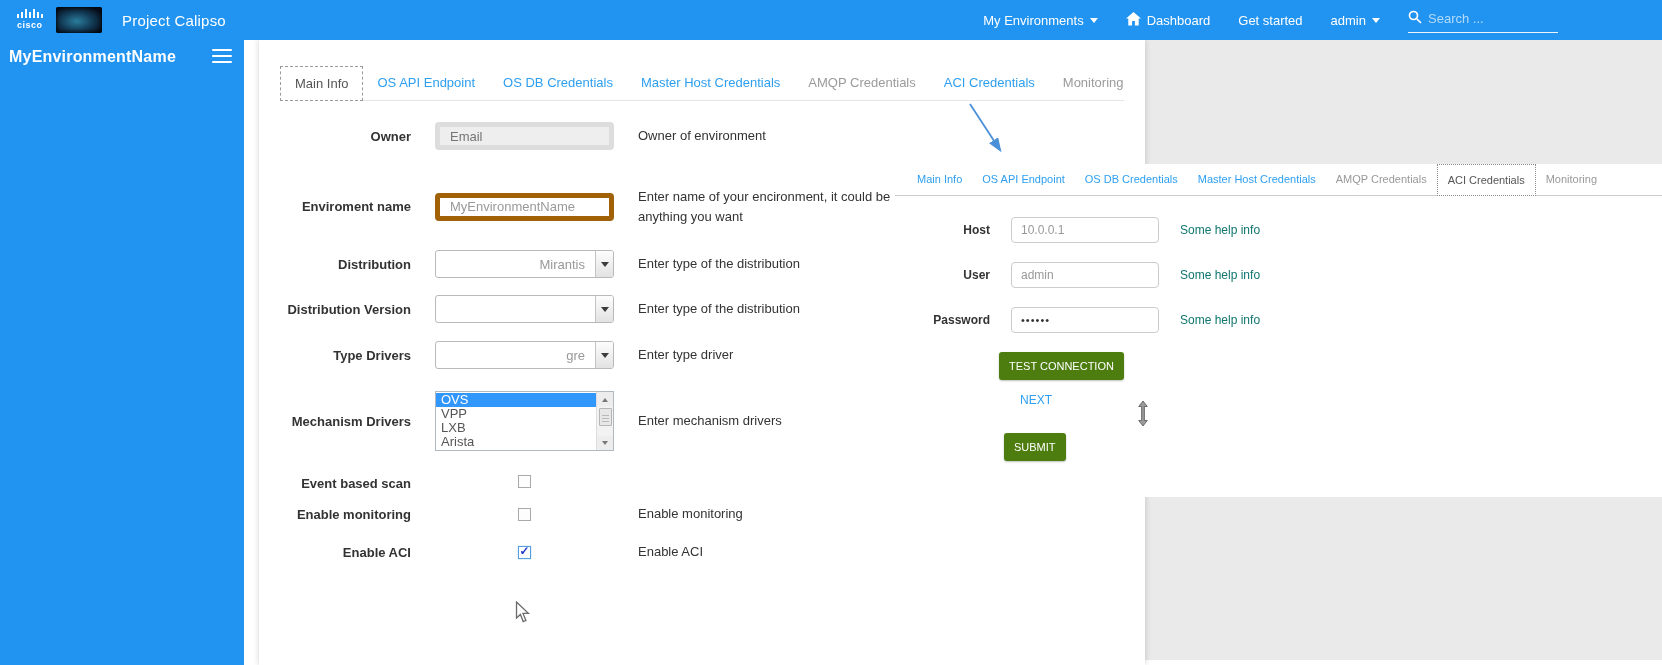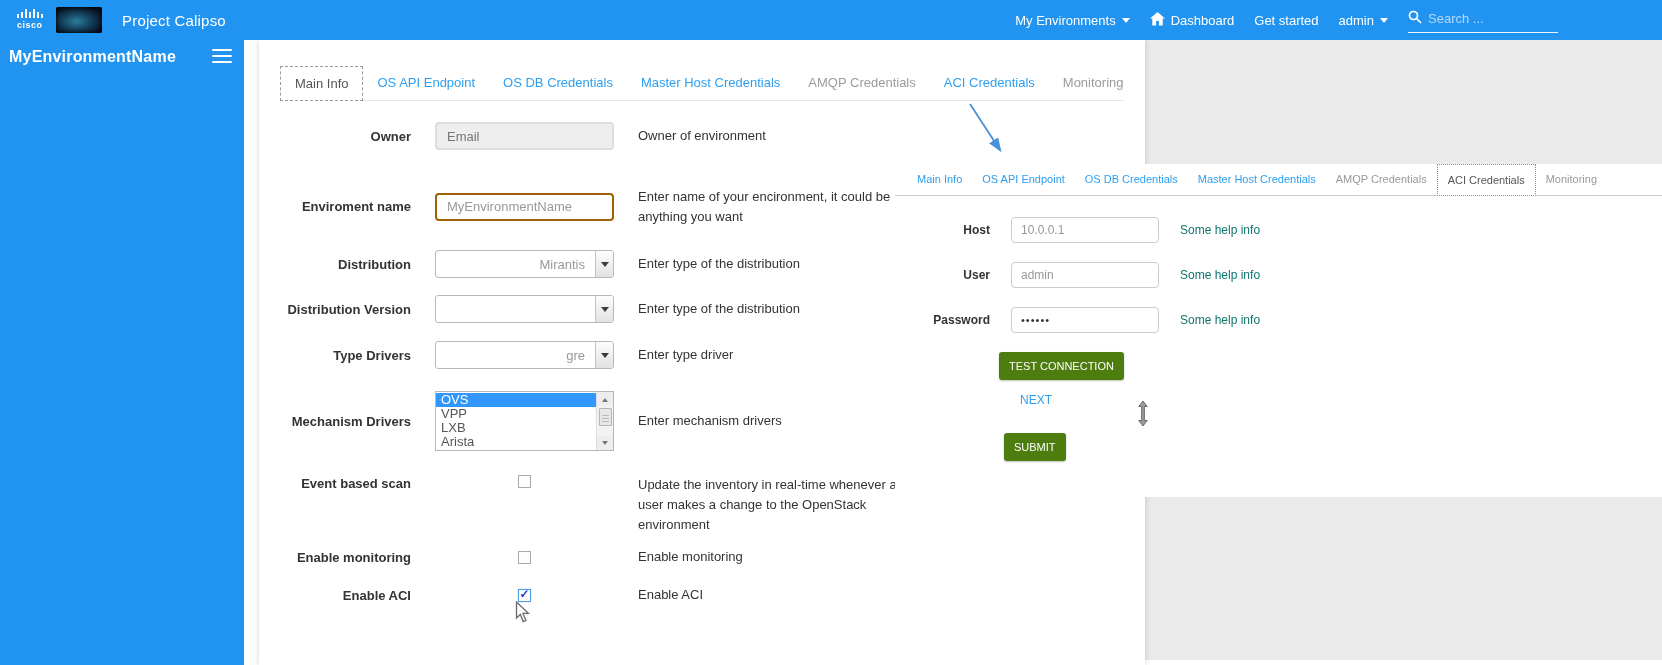--- a/index.html
+++ b/index.html
@@ -14,21 +14,21 @@
     background:#2193f0; display:flex; align-items:center; z-index:10;
     padding:0 104px 0 16px;
   }
   .brand-left { display:flex; align-items:center; gap:6px; }
   .calipso-img {
     width:46px; height:26px; border-radius:2px;
     background:radial-gradient(ellipse at 45% 55%, #2a7d9c 0%, #123a55 45%, #070d1a 80%);
     box-shadow:inset 0 0 4px #000;
   }
   .brand-title { color:#fff; font-size:15px; margin-left:14px; letter-spacing:.2px; }
-  .header-right { margin-left:auto; display:flex; align-items:center; gap:20px; }
+  .header-right { margin-left:auto; display:flex; align-items:center; gap:28px; }
   .nav-item { color:#fff; font-size:13px; display:flex; align-items:center; gap:6px; cursor:pointer; white-space:nowrap; }
   .caret { width:0; height:0; border:4px solid transparent; border-top:5px solid #fff; margin-top:4px; }
   .searchbox {
     display:flex; align-items:center; gap:6px; width:150px; height:26px;
     border-bottom:1px solid rgba(255,255,255,.9); padding-bottom:2px;
   }
   .searchbox input {
     background:transparent; border:none; outline:none; color:#fff;
     font-size:13px; width:118px; font-family:"Liberation Sans",sans-serif;
   }
@@ -56,21 +56,21 @@
   
   .form { margin:21px 21px 0 21px; }
   .frow {
     display:grid; grid-template-columns:131px 179px 262px;
     column-gap:24px; align-items:center;
   }
   .frow.top { align-items:start; }
   .flabel { font-size:13px; font-weight:bold; color:#333; text-align:right; line-height:17px; }
   .fhelp  { font-size:13px; color:#333; line-height:20px; }
   .tinput {
-    width:100%; height:28px; border:2px solid #a16207; border-radius:4px;
+    width:100%; height:28px; border:5px solid #a16207; border-radius:4px;
     padding:0 10px; font-size:13px; color:#999; font-family:"Liberation Sans",sans-serif; outline:none; background:#fff;
   }
   .tinput:disabled { background:#eee; color:#aaa; border-color:#ddd; }
   .selectbox { height:28px; border:1px solid #b9b9b9; border-radius:3px; display:flex; background:#fff; cursor:pointer; }
   .selectbox .val { flex:1; font-size:13px; color:#999; padding:6px 10px 0; overflow:hidden; white-space:nowrap;text-align:right; }
   .sel-btn {
     width:18px; border-left:1px solid #c4c4c4; border-radius:0 2px 2px 0;
     background:linear-gradient(#fdfdfd,#e2e2e2); display:flex; align-items:center; justify-content:center;
   }
   .sel-btn i { width:0; height:0; border:4px solid transparent; border-top:5px solid #3c3c3c; margin-top:4px; }
@@ -268,21 +268,20 @@
         </div>
       </div>
       <div class="fhelp">Enter mechanism drivers</div>
     </div>
 
     <div class="frow r7 top">
       <div class="flabel">Event based scan</div>
       <div class="cb-cell">
           <span class="cb"></span>
         </div>
-      <div class="fhelp">Update the inventory in real-time whenever a user makes a change to the OpenStack environment</div>
     </div>
 
     <div class="frow r8">
       <div class="flabel">Enable monitoring</div>
       <div class="cb-cell">
           <span class="cb"></span>
         </div>
       <div class="fhelp">Enable monitoring</div>
     </div>
 

